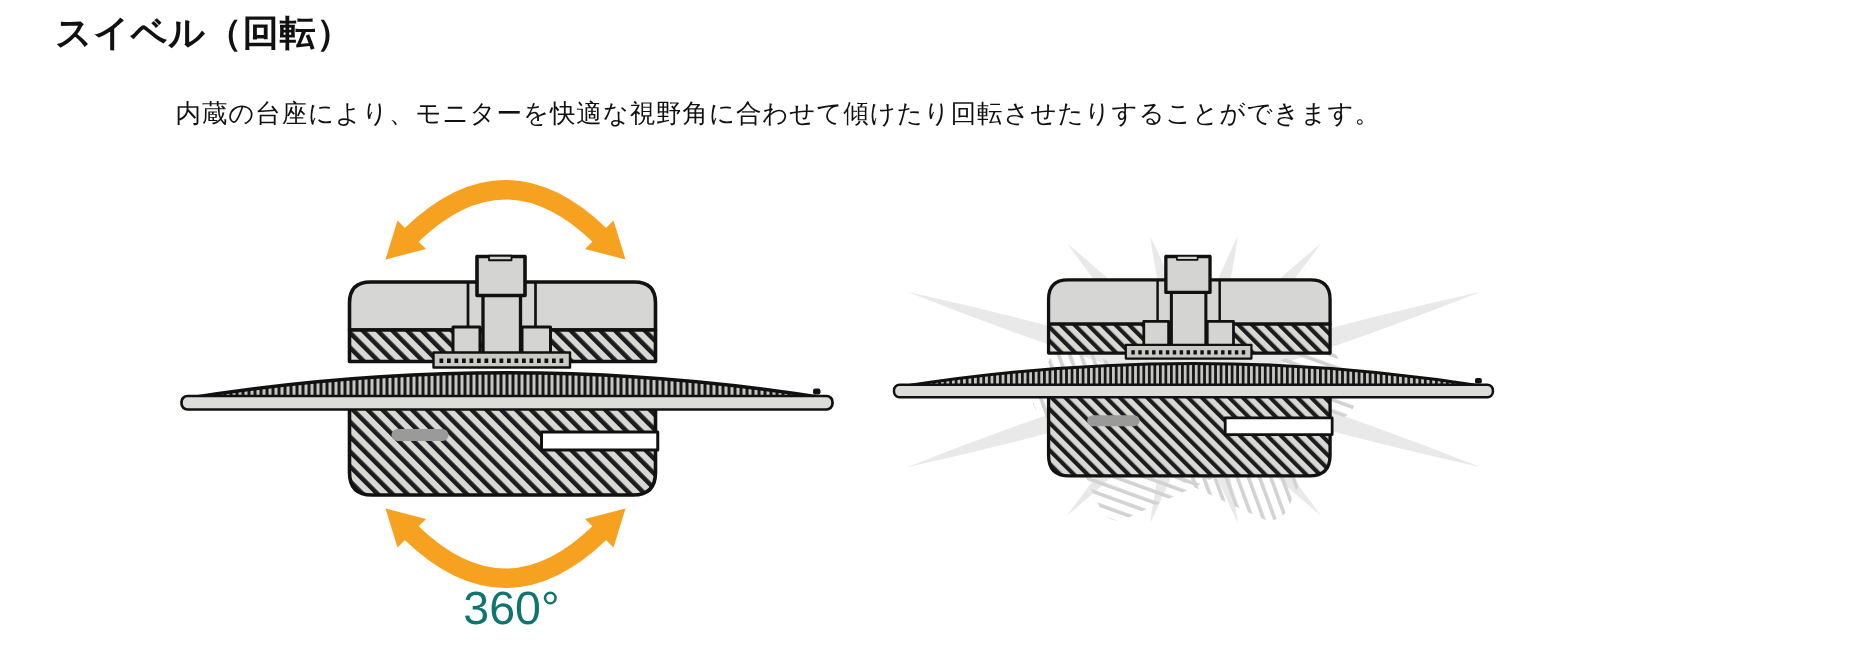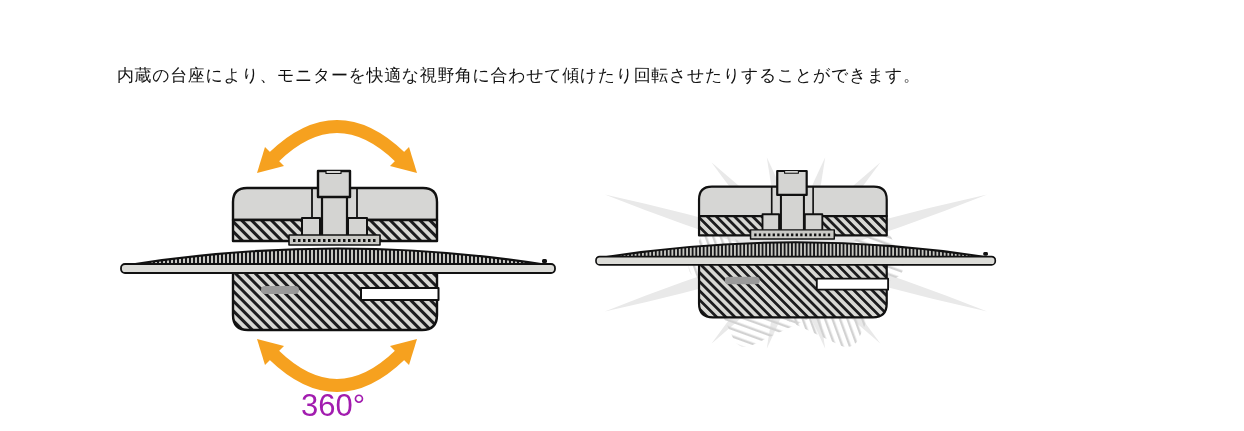--- a/index.html
+++ b/index.html
@@ -20,29 +20,30 @@
   .paragraph{
     position:absolute;left:117px;top:64px;
     font-size:17px;color:#111;
     letter-spacing:0.6px;white-space:nowrap;
   }
   .figure{position:absolute;}
   .fig-left{left:116px;top:112px;width:440px;height:290px;}
   .fig-right{left:593px;top:134px;width:406px;height:232px;}
   .degree-label{
     position:absolute;left:293px;top:390px;width:80px;
-    text-align:center;font-size:31px;color:#a21caf;
+    text-align:right;font-size:31px;color:#0f766e;
     line-height:1.05;white-space:nowrap;
   }
 </style>
 </head>
 <body>
 
 <div class="page">
 
+  <div class="heading">スイベル（回転）</div>
 
   <div class="paragraph">内蔵の台座により、モニターを快適な視野角に合わせて傾けたり回転させたりすることができます。</div>
 
   <svg class="figure fig-left" viewBox="0 0 440 290">
     <defs>
 
       <pattern id="stripePat" patternUnits="userSpaceOnUse" width="4" height="12">
         <rect width="4" height="12" fill="#c6c6c0"></rect>
         <rect width="2" height="12" fill="#17171a"></rect>
       </pattern>

